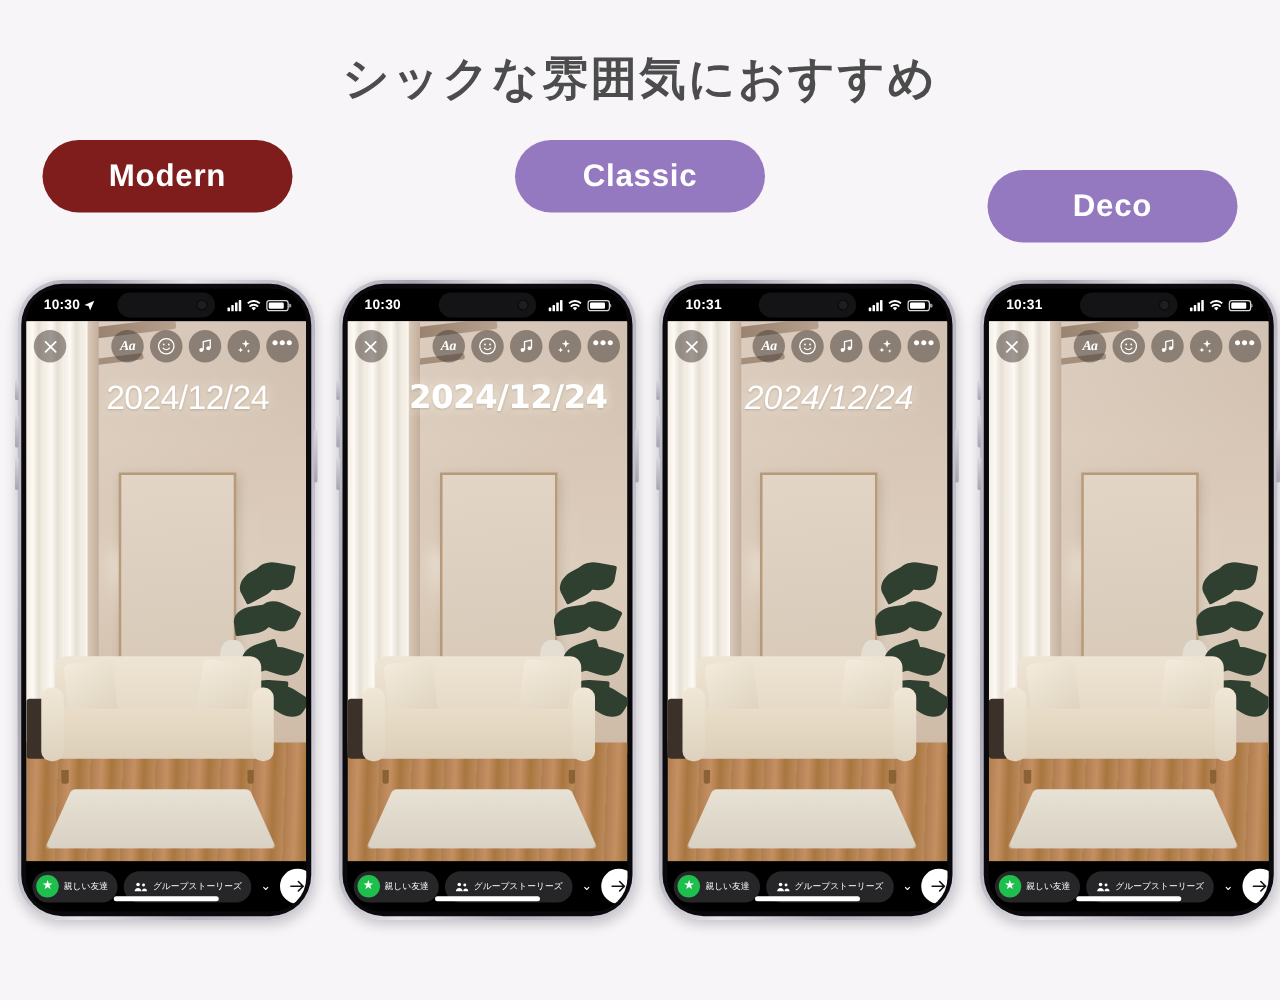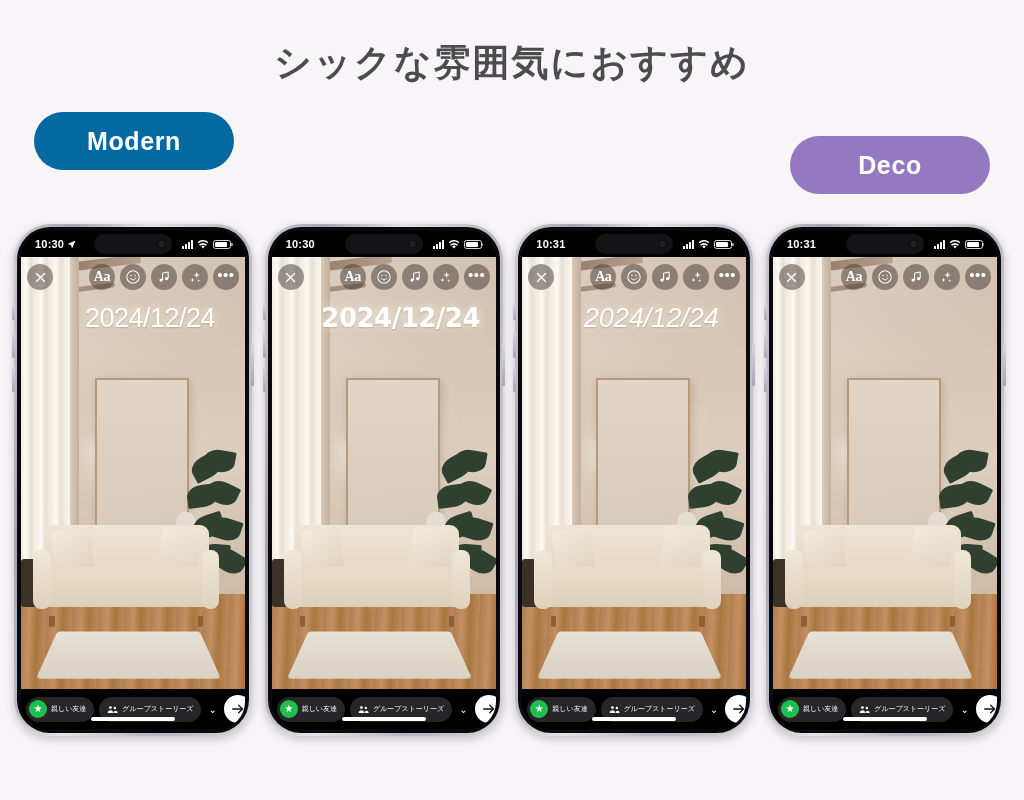--- a/index.html
+++ b/index.html
@@ -42,21 +42,21 @@
     font-size: 25px;
     font-weight: bold;
     letter-spacing: 0.6px;
     cursor: pointer;
   }
 
   
   .phones-row {
     display: flex;
     justify-content: space-between;
-    padding: 30px 20px 0 14px;
+    padding: 30px 2px 0 14px;
   }
 
   .phone {
     position: relative;
     width: 238px;
     height: 512px;
     flex: 0 0 auto;
   }
 
   
@@ -329,21 +329,21 @@
     color: #fff;
     cursor: pointer;
     flex: 0 0 auto;
   }
   .tool-group {
     margin-left: auto;
     display: flex;
     gap: 5px;
   }
   .circ-btn svg { display: block; }
-  .aa-txt { font-size: 14px; font-weight: bold; letter-spacing: -0.4px; font-family: "Liberation Serif", serif; }
+  .aa-txt { font-size: 11px; font-weight: bold; letter-spacing: -0.4px; font-family: "Liberation Serif", serif; font-style: italic; }
   .dots-txt { font-size: 15px; line-height: 0; letter-spacing: 0.5px; margin-top: -5px; }
 
   
   .date-text {
     position: absolute;
     left: 0; right: 0;
     top: 46px;
     text-align: center;
     padding-left: 34px;
     color: #fff;
@@ -423,22 +423,25 @@
     background: #fff;
     z-index: 9;
   }
 </style>
 </head>
 <body>
 
 <h1 class="page-title">シックな雰囲気におすすめ</h1>
 
 <div class="pills-row">
-  <div class="pill" style="background: #0369a1; color: rgb(255, 255, 255); text-align: center;">
+  <div class="pill" style="background: #7f1d1d; color: rgb(255, 255, 255); text-align: center;">
     <span>Modern</span>
+  </div>
+  <div class="pill" style="background: rgb(148, 121, 192); color: rgb(255, 255, 255);">
+    <span>Classic</span>
   </div>
   <div class="pill" style="background: rgb(148, 121, 192); color: rgb(255, 255, 255); margin-top: 24px;">
     <span>Deco</span>
   </div>
 </div>
 
 <div class="phones-row" id="phones-row">
   <div class="phone">
     <div class="phone-rim"></div>
     <span class="btn-side btn-silent"></span>

